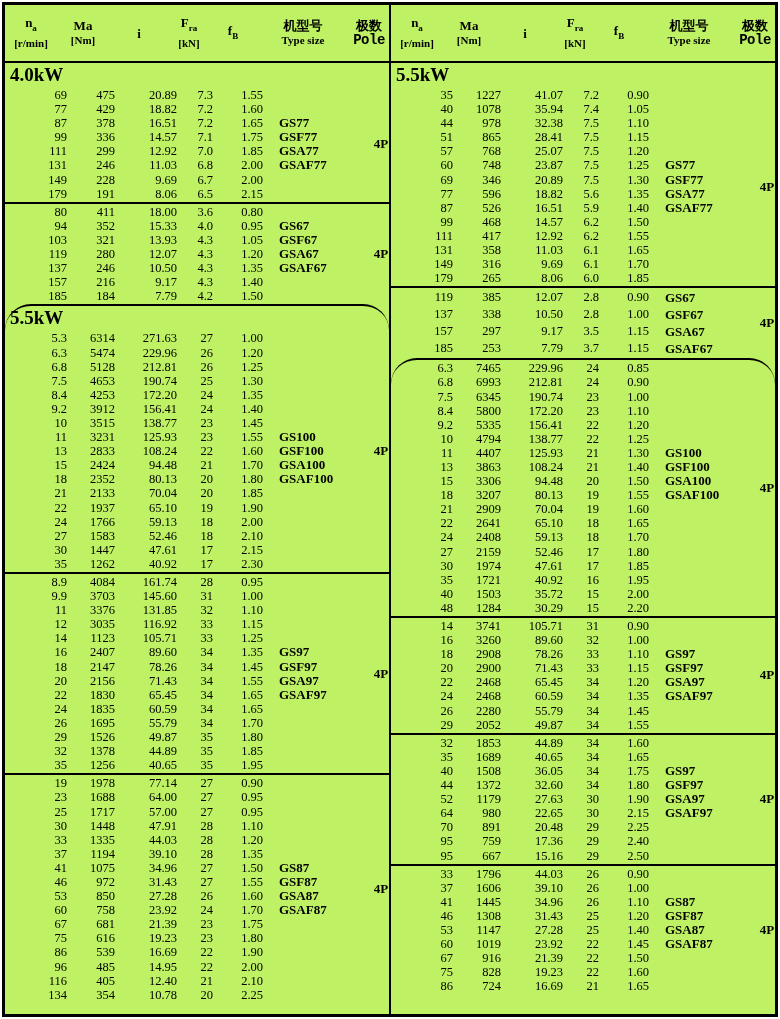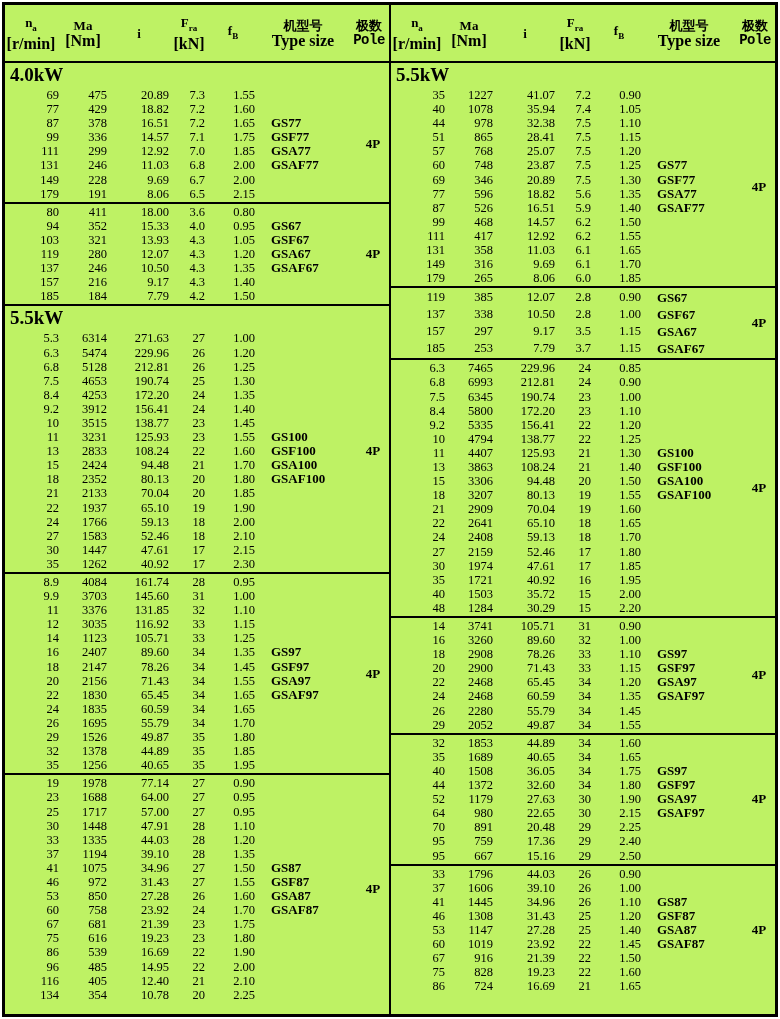--- a/index.html
+++ b/index.html
@@ -3,30 +3,30 @@
 <meta charset="utf-8">
 <style>
   html,body{margin:0;padding:0;background:#fff;}
   body{width:780px;height:1019px;position:relative;font-family:"Liberation Serif",serif;color:#000;}
   .page{position:absolute;left:2px;top:2px;right:2px;bottom:2px;border:3px solid #000;display:flex;overflow:hidden;background:#bef264;}
   .panel{width:50%;display:flex;flex-direction:column;overflow:hidden;}
   .panel.left{border-right:2px solid #000;}
   
   .thead{height:56px;border-bottom:2px solid #000;display:grid;grid-template-columns:52px 52px 60px 40px 48px 92px 40px;flex:0 0 auto;}
   .hcell{display:flex;flex-direction:column;justify-content:center;align-items:center;font-weight:bold;font-size:13px;line-height:15px;text-align:center;}
-  .hcell .h2{font-size:16px;}
+  .hcell .h2{font-size:11px;}
   .hcell.mono-unit .h2{font-family:"Liberation Mono",monospace;font-size:14px;letter-spacing:-0.5px;}
   sub{font-size:9px;}
   
-  .section{flex:0 0 auto;}
+  .section{flex:0 0 auto;border-radius:26px;}
   .section + .section{border-top:2px solid #000;}
   .sec-title{font-weight:bold;font-size:19px;line-height:24px;padding-left:5px;}
   .block{display:flex;}
   .block.divided{border-top:2px solid #000;}
-  .rows{width:344px;padding:1px 4px;}
+  .rows{width:344px;padding:1px 12px;}
   .row{display:grid;grid-template-columns:52px 52px 60px 40px 48px 92px;height:14.1px;line-height:14.1px;font-size:12.5px;}
   .block.spread .row{height:17px;line-height:17px;}
   .c{white-space:nowrap;overflow:visible;}
   .c0{text-align:right;padding-right:2px;}
   .c1{text-align:right;padding-right:6px;}
   .c2{text-align:right;padding-right:4px;}
   .c3{text-align:right;padding-right:8px;}
   .c4{text-align:right;padding-right:6px;}
   .c5{text-align:left;padding-left:10px;font-weight:bold;font-size:13px;}
   .pole{width:40px;display:flex;align-items:center;justify-content:center;font-weight:bold;font-size:13px;}

